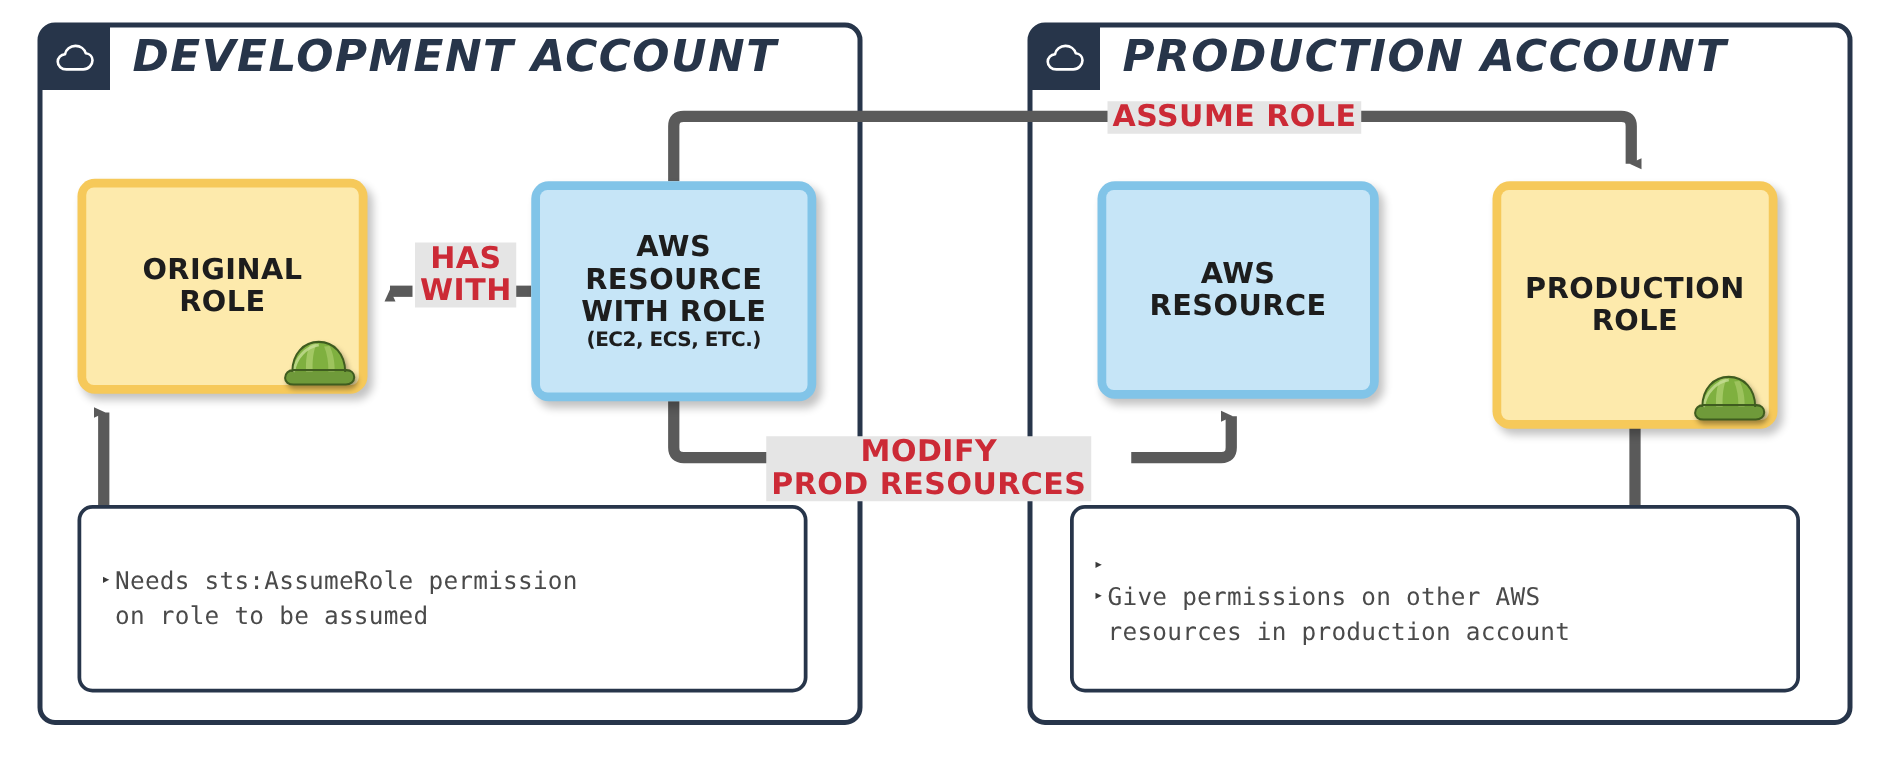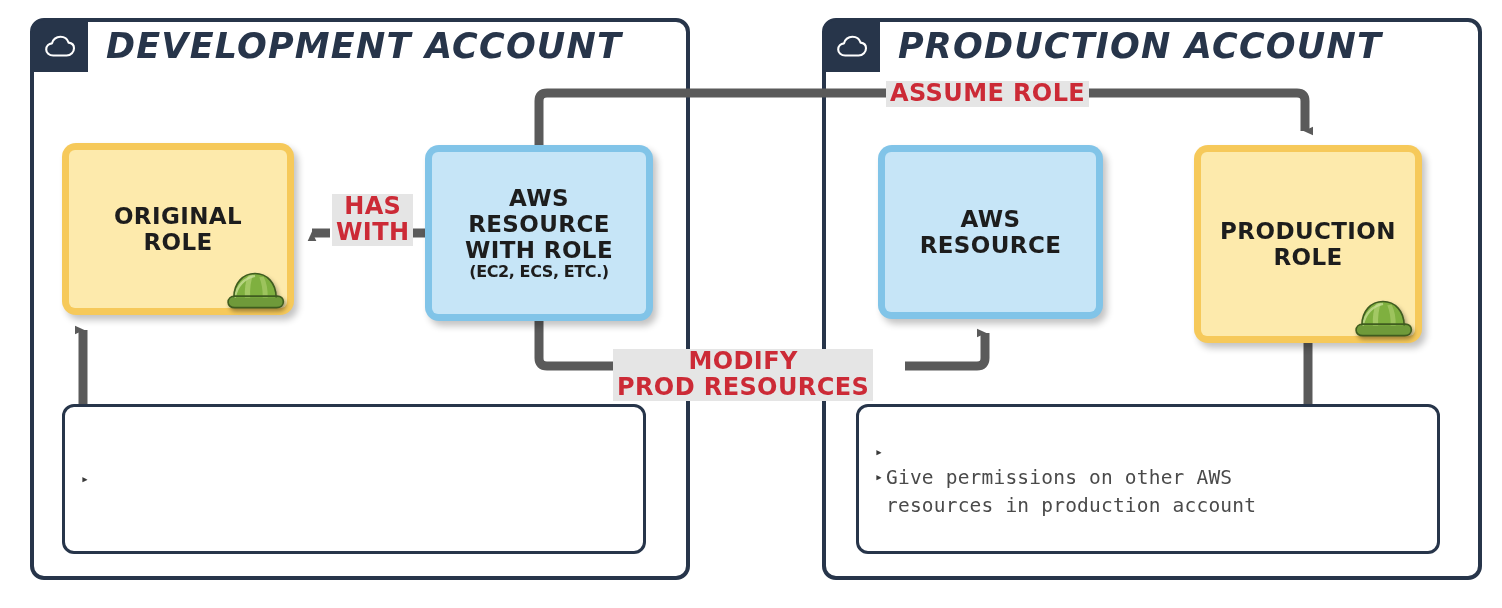--- a/index.html
+++ b/index.html
@@ -273,20 +273,22 @@
 
   <div class="edge-label" id="label-assume-role">ASSUME ROLE</div>
   <div class="edge-label" id="label-has-role">HAS
 WITH</div>
   <div class="edge-label" id="label-modify-prod">MODIFY
 PROD RESOURCES</div>
 
   <div class="note" id="note-dev">
     <div class="note-item">
       <span class="note-bullet">▸</span>
+      <span class="note-text">Needs sts:AssumeRole permission
+on role to be assumed</span>
     </div>
   </div>
 
   <div class="note" id="note-prod">
     <div class="note-item">
       <span class="note-bullet">▸</span>
     </div>
     <div class="note-item">
       <span class="note-bullet">▸</span>
       <span class="note-text">Give permissions on other AWS

